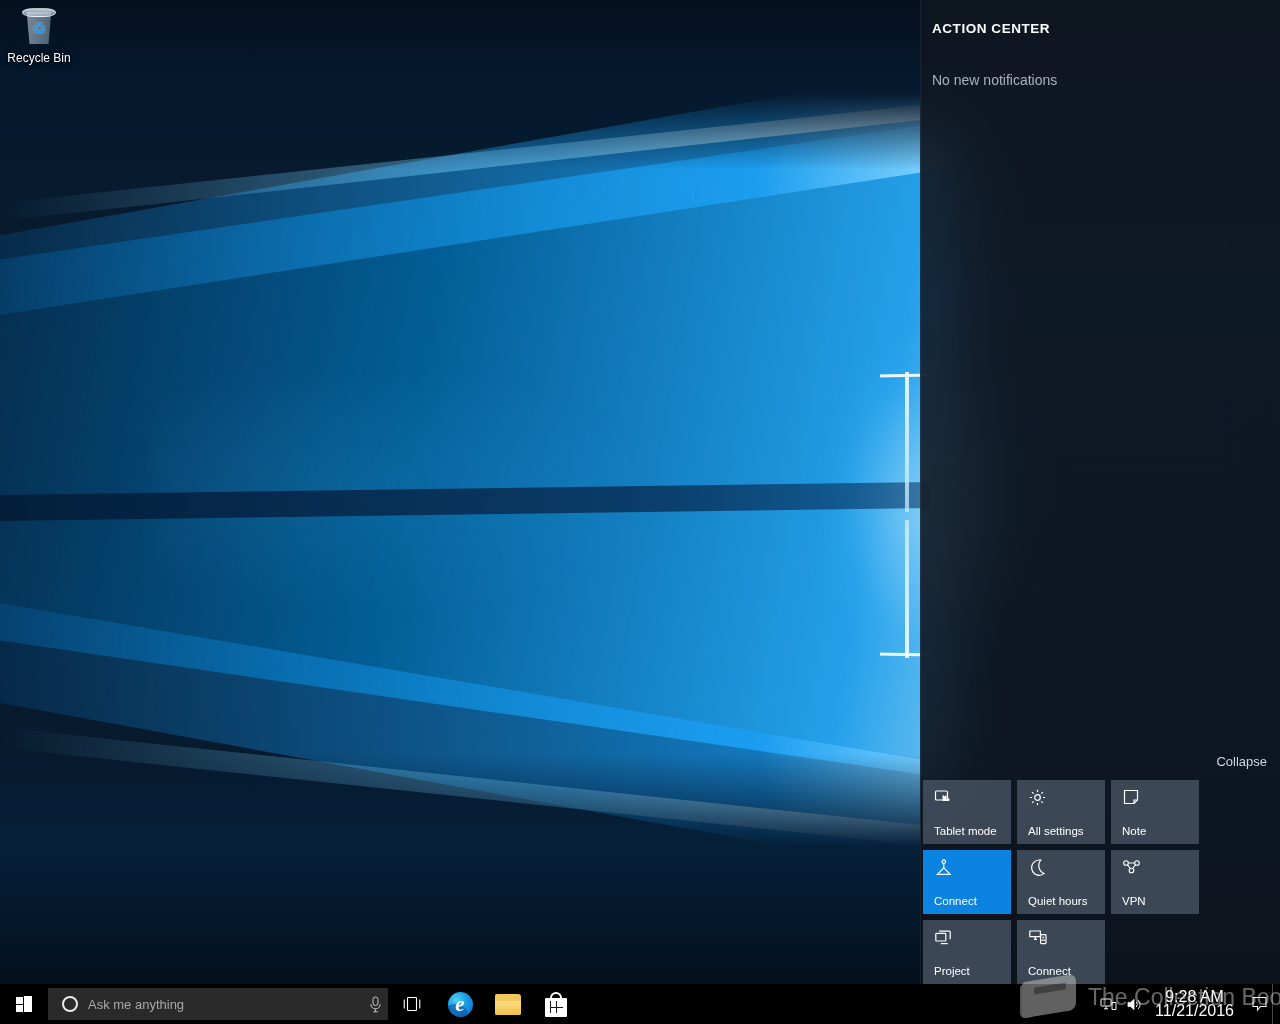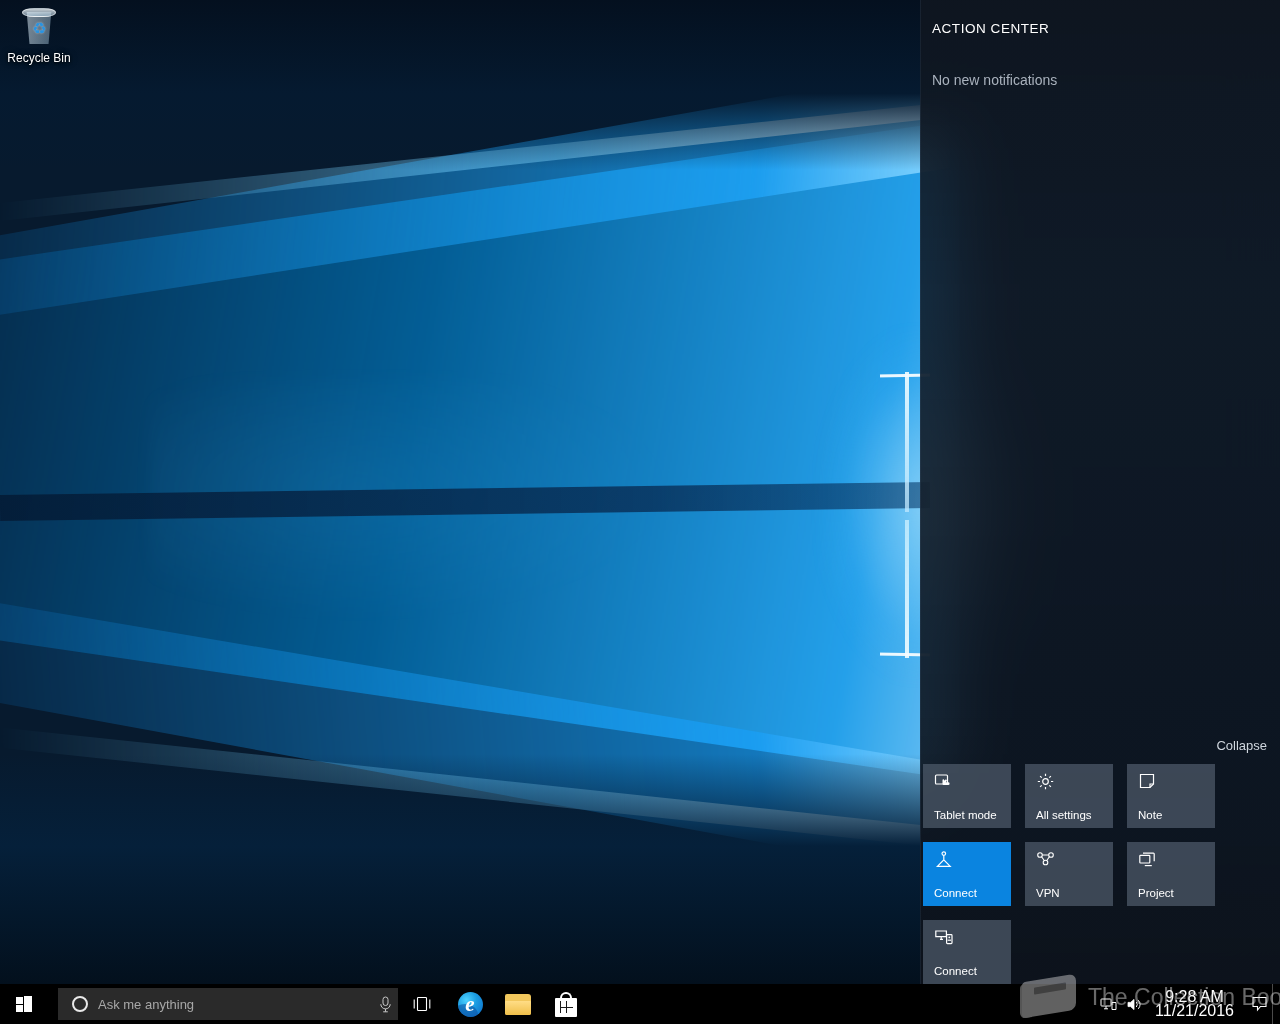--- a/index.html
+++ b/index.html
@@ -129,35 +129,35 @@
 
   
   #action-center{
     position:absolute; right:0; top:0; width:360px; height:984px;
     background:linear-gradient(180deg, rgba(15,22,32,.93) 0%, rgba(17,26,38,.88) 30%, rgba(14,22,33,.9) 72%, rgba(13,19,28,.96) 100%);
     backdrop-filter:blur(28px);
     display:flex; flex-direction:column;
     border-left:1px solid rgba(120,160,200,.10);
   }
   .ac-title{
-    color:#fff; font-size:13.5px; font-weight:normal; letter-spacing:.55px;
+    color:#fff; font-size:13.5px; font-weight:bold; letter-spacing:.55px;
     padding:21px 0 0 11px;
   }
   .ac-empty{
     color:#a9b2bd; font-size:14px; padding:36px 0 0 11px;
   }
   .ac-spacer{ flex:1; }
   .ac-collapse-row{
     display:flex; justify-content:flex-end; padding:0 13px 11px 0;
   }
   .ac-collapse{
     color:#cfd6de; font-size:13px; cursor:default;
   }
   .ac-tiles{
-    display:flex; flex-wrap:wrap; gap:14px;
+    display:flex; flex-wrap:wrap; gap:6px;
     padding:0 0 0 2px; margin-bottom:0;
   }
   .tile{
     width:88px; height:64px;
     background:rgba(74,86,101,.78);
     position:relative; cursor:default;
     display:flex; flex-direction:column; justify-content:space-between;
     padding:8px 0 6px 11px;
   }
   .tile.active{ background:#0a84e0; }
@@ -179,21 +179,21 @@
     width:48px; height:40px; display:flex; align-items:center; justify-content:center; cursor:default;
   }
   .win-logo{ width:17px; height:17px; position:relative; }
   .win-logo i{ position:absolute; background:#fff; display:block; }
   .win-logo i:nth-child(1){ left:0; top:1px; width:7.4px; height:7.2px; }
   .win-logo i:nth-child(2){ left:8.6px; top:0; width:8.4px; height:8.2px; }
   .win-logo i:nth-child(3){ left:0; top:9.2px; width:7.4px; height:7.2px; }
   .win-logo i:nth-child(4){ left:8.6px; top:8.8px; width:8.4px; height:8.2px; }
 
   #search-box{
-    width:340px; height:32px; margin-left:10px;
+    width:340px; height:32px; margin-left:0;
     background:#2a2a2a; display:flex; align-items:center; cursor:text;
   }
   .cortana-ring{
     width:16px; height:16px; border:2px solid #e8e8e8; border-radius:50%;
     margin-left:14px; flex:none;
   }
   .search-text{ color:#a8a8a8; font-size:13px; margin-left:10px; flex:1; }
   .mic-icon{ width:26px; color:#c8c8c8; display:flex; justify-content:center; }
   .mic-icon svg{ width:13px; height:17px; }
 
@@ -369,20 +369,28 @@
     <div class="tile active">
       <span class="tile-icon">
         <svg viewBox="0 0 20 20" fill="none" stroke="#fff" stroke-width="1.2">
           <circle cx="9.8" cy="3.6" r="1.8"></circle>
           <path d="M9.8 5.6v4.3M3.4 16.4 9.8 9.9l6.4 6.5z"></path>
         </svg>
       </span>
       <span class="tile-label">Connect</span>
     </div>
 
+    <div class="tile">
+      <span class="tile-icon">
+        <svg viewBox="0 0 20 20" fill="none" stroke="#fff" stroke-width="1.2">
+          <path d="M12.8 2.2a7.6 7.6 0 1 0 3.2 13.4A8.6 8.6 0 0 1 12.8 2.2z"></path>
+        </svg>
+      </span>
+      <span class="tile-label">Quiet hours</span>
+    </div>
 
     <div class="tile">
       <span class="tile-icon">
         <svg viewBox="0 0 20 20" fill="none" stroke="#fff" stroke-width="1.1">
           <circle cx="4" cy="5" r="2.3"></circle>
           <circle cx="15" cy="5" r="2.3"></circle>
           <circle cx="9.5" cy="12.5" r="2.3"></circle>
           <path d="M5.6 6.7 8.4 10.8M13.4 6.7 10.6 10.8M6.3 5h6.4"></path>
         </svg>
       </span>

